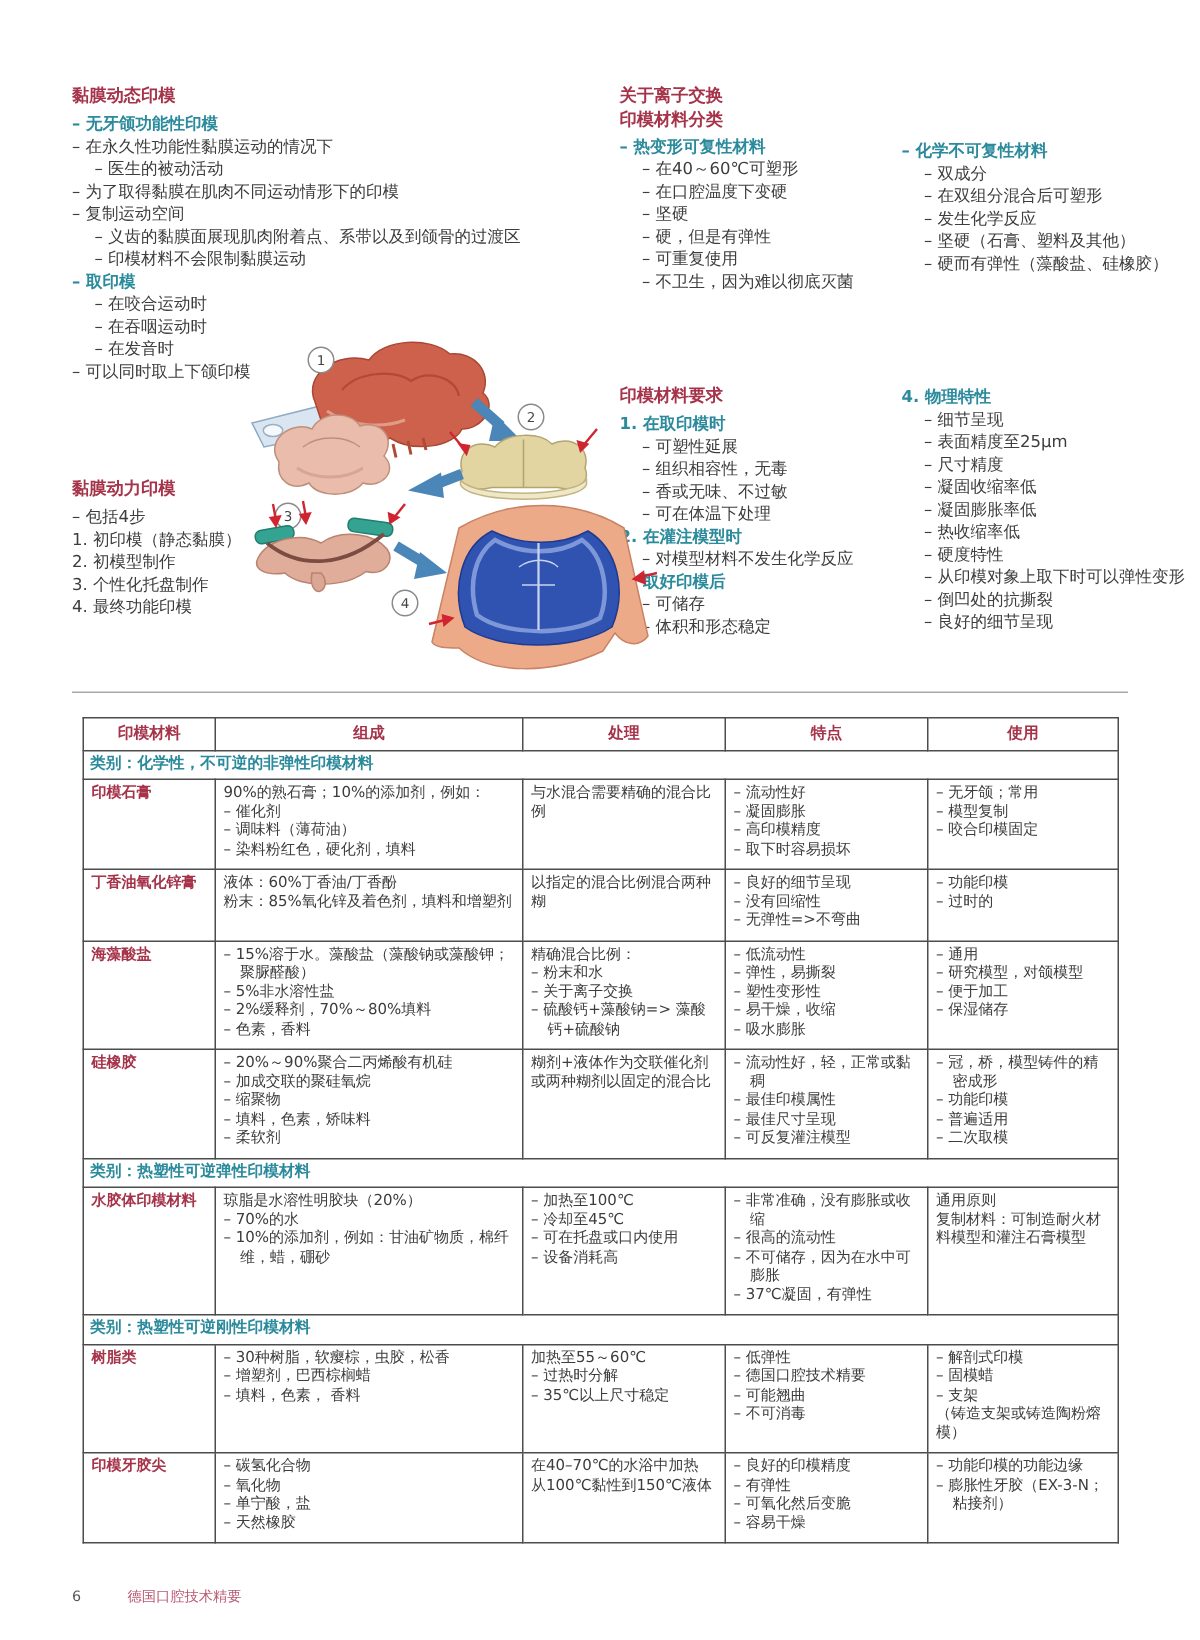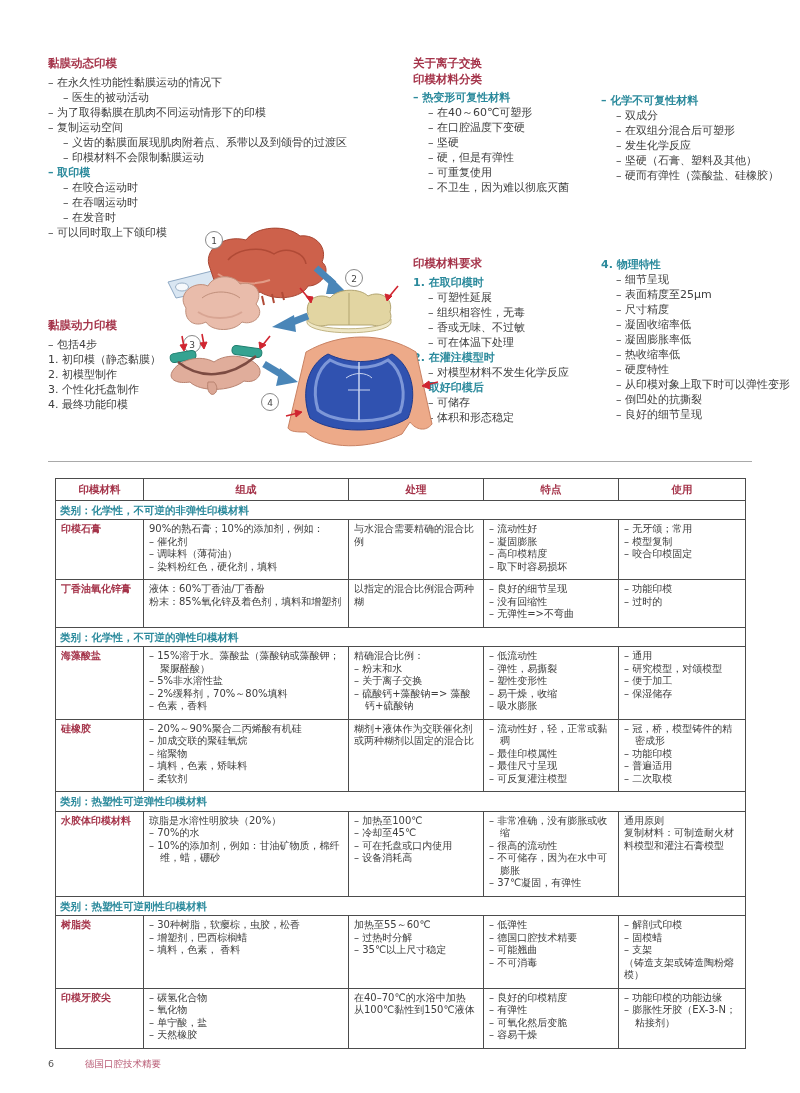--- a/index.html
+++ b/index.html
@@ -13,35 +13,36 @@
   .sec-title + .ln{margin-top:3px;}
   .ln{padding-left:13px;text-indent:-13px;}
   .ln.lv1{margin-left:15px;}
   .ln.teal{color:#2b8a9c;font-weight:bold;}
   .divider{position:absolute;left:48px;top:461px;width:704px;border-top:1px solid #a9a9a9;}
   table{position:absolute;left:55px;top:478px;width:690px;border-collapse:collapse;
         font-size:10px;line-height:12.5px;color:#3d3d3d;table-layout:fixed;}
   th{border:1px solid #4c4c4c;color:#a5344a;font-weight:bold;padding:4px 3px;
      font-size:10.5px;}
   td{border:1px solid #4c4c4c;vertical-align:top;padding:3px 5px 6px 5px;word-break:break-all;}
-  td.cat{color:#2b8a9c;font-weight:bold;font-size:10.5px;padding:3px 4px;}
+  td.cat{color:#2b8a9c;font-weight:bold;font-size:10.5px;padding:3px 4px;font-family:Liberation Mono, monospace;}
   td.mat{color:#a5344a;font-weight:bold;}
   .cell-ln{padding-left:11px;text-indent:-11px;}
   .cell-ln.nodash{padding-left:0;text-indent:0;}
   .footer{position:absolute;left:48px;top:1058px;font-size:9.5px;color:#555;}
   .footer .book{color:#b85a74;margin-left:28px;}
   svg text{font-family:"DejaVu Sans",sans-serif;}
 </style>
 </head>
 <body>
 
 <div class="page">
 
   <section style="left:48px;top:56px;width:345px;">
       <div class="sec-title">黏膜动态印模</div>
+      <div class="ln lv0 teal">– 无牙颌功能性印模</div>
       <div class="ln lv0">– 在永久性功能性黏膜运动的情况下</div>
       <div class="ln lv1">– 医生的被动活动</div>
       <div class="ln lv0">– 为了取得黏膜在肌肉不同运动情形下的印模</div>
       <div class="ln lv0">– 复制运动空间</div>
       <div class="ln lv1">– 义齿的黏膜面展现肌肉附着点、系带以及到颌骨的过渡区</div>
       <div class="ln lv1">– 印模材料不会限制黏膜运动</div>
       <div class="ln lv0 teal">– 取印模</div>
       <div class="ln lv1">– 在咬合运动时</div>
       <div class="ln lv1">– 在吞咽运动时</div>
       <div class="ln lv1">– 在发音时</div>
@@ -248,23 +249,20 @@
             <div class="cell-ln">– 良好的细节呈现</div>
             <div class="cell-ln">– 没有回缩性</div>
             <div class="cell-ln">– 无弹性=&gt;不弯曲</div>
           </td>
           <td>
             <div class="cell-ln">– 功能印模</div>
             <div class="cell-ln">– 过时的</div>
           </td>
         </tr>
         <tr>
-          <td colspan="5" class="cat">类别：化学性，不可逆的弹性印模材料</td>
-        </tr>
-        <tr>
           <td class="mat">海藻酸盐</td>
           <td>
             <div class="cell-ln">– 15%溶于水。藻酸盐（藻酸钠或藻酸钾；聚脲醛酸）</div>
             <div class="cell-ln">– 5%非水溶性盐</div>
             <div class="cell-ln">– 2%缓释剂，70%～80%填料</div>
             <div class="cell-ln">– 色素，香料</div>
           </td>
           <td>
             <div class="cell-ln nodash">精确混合比例：</div>
             <div class="cell-ln">– 粉末和水</div>

